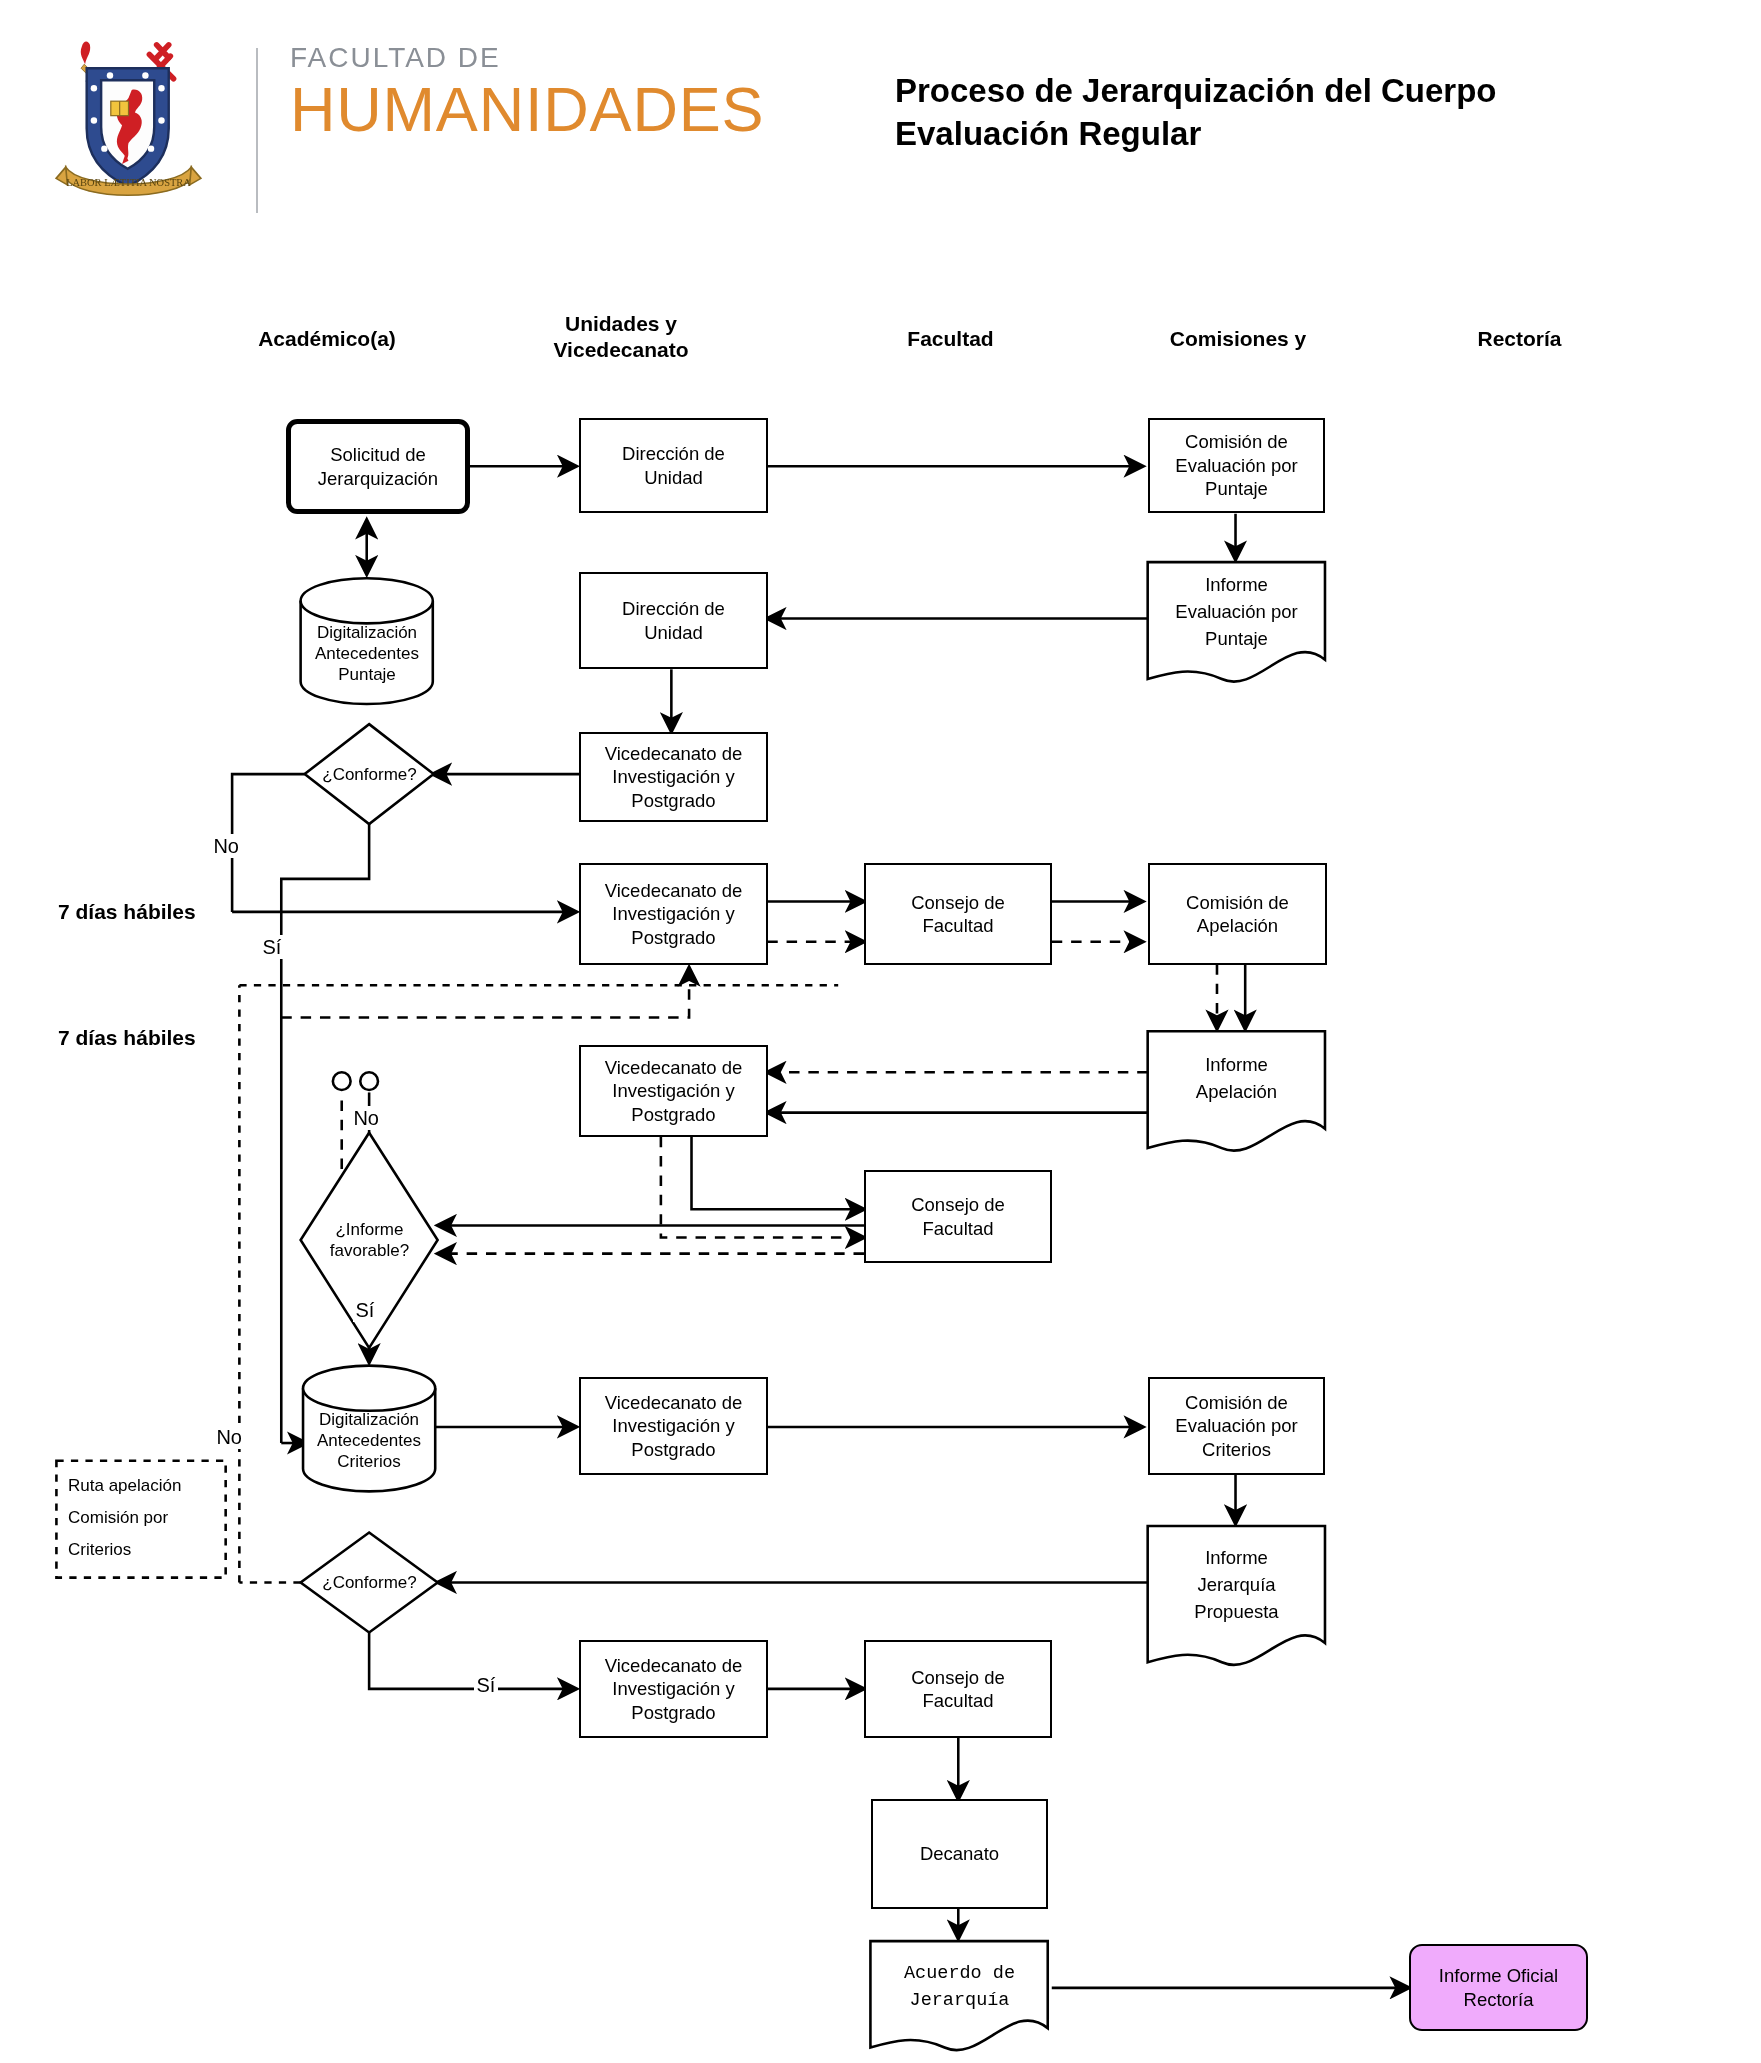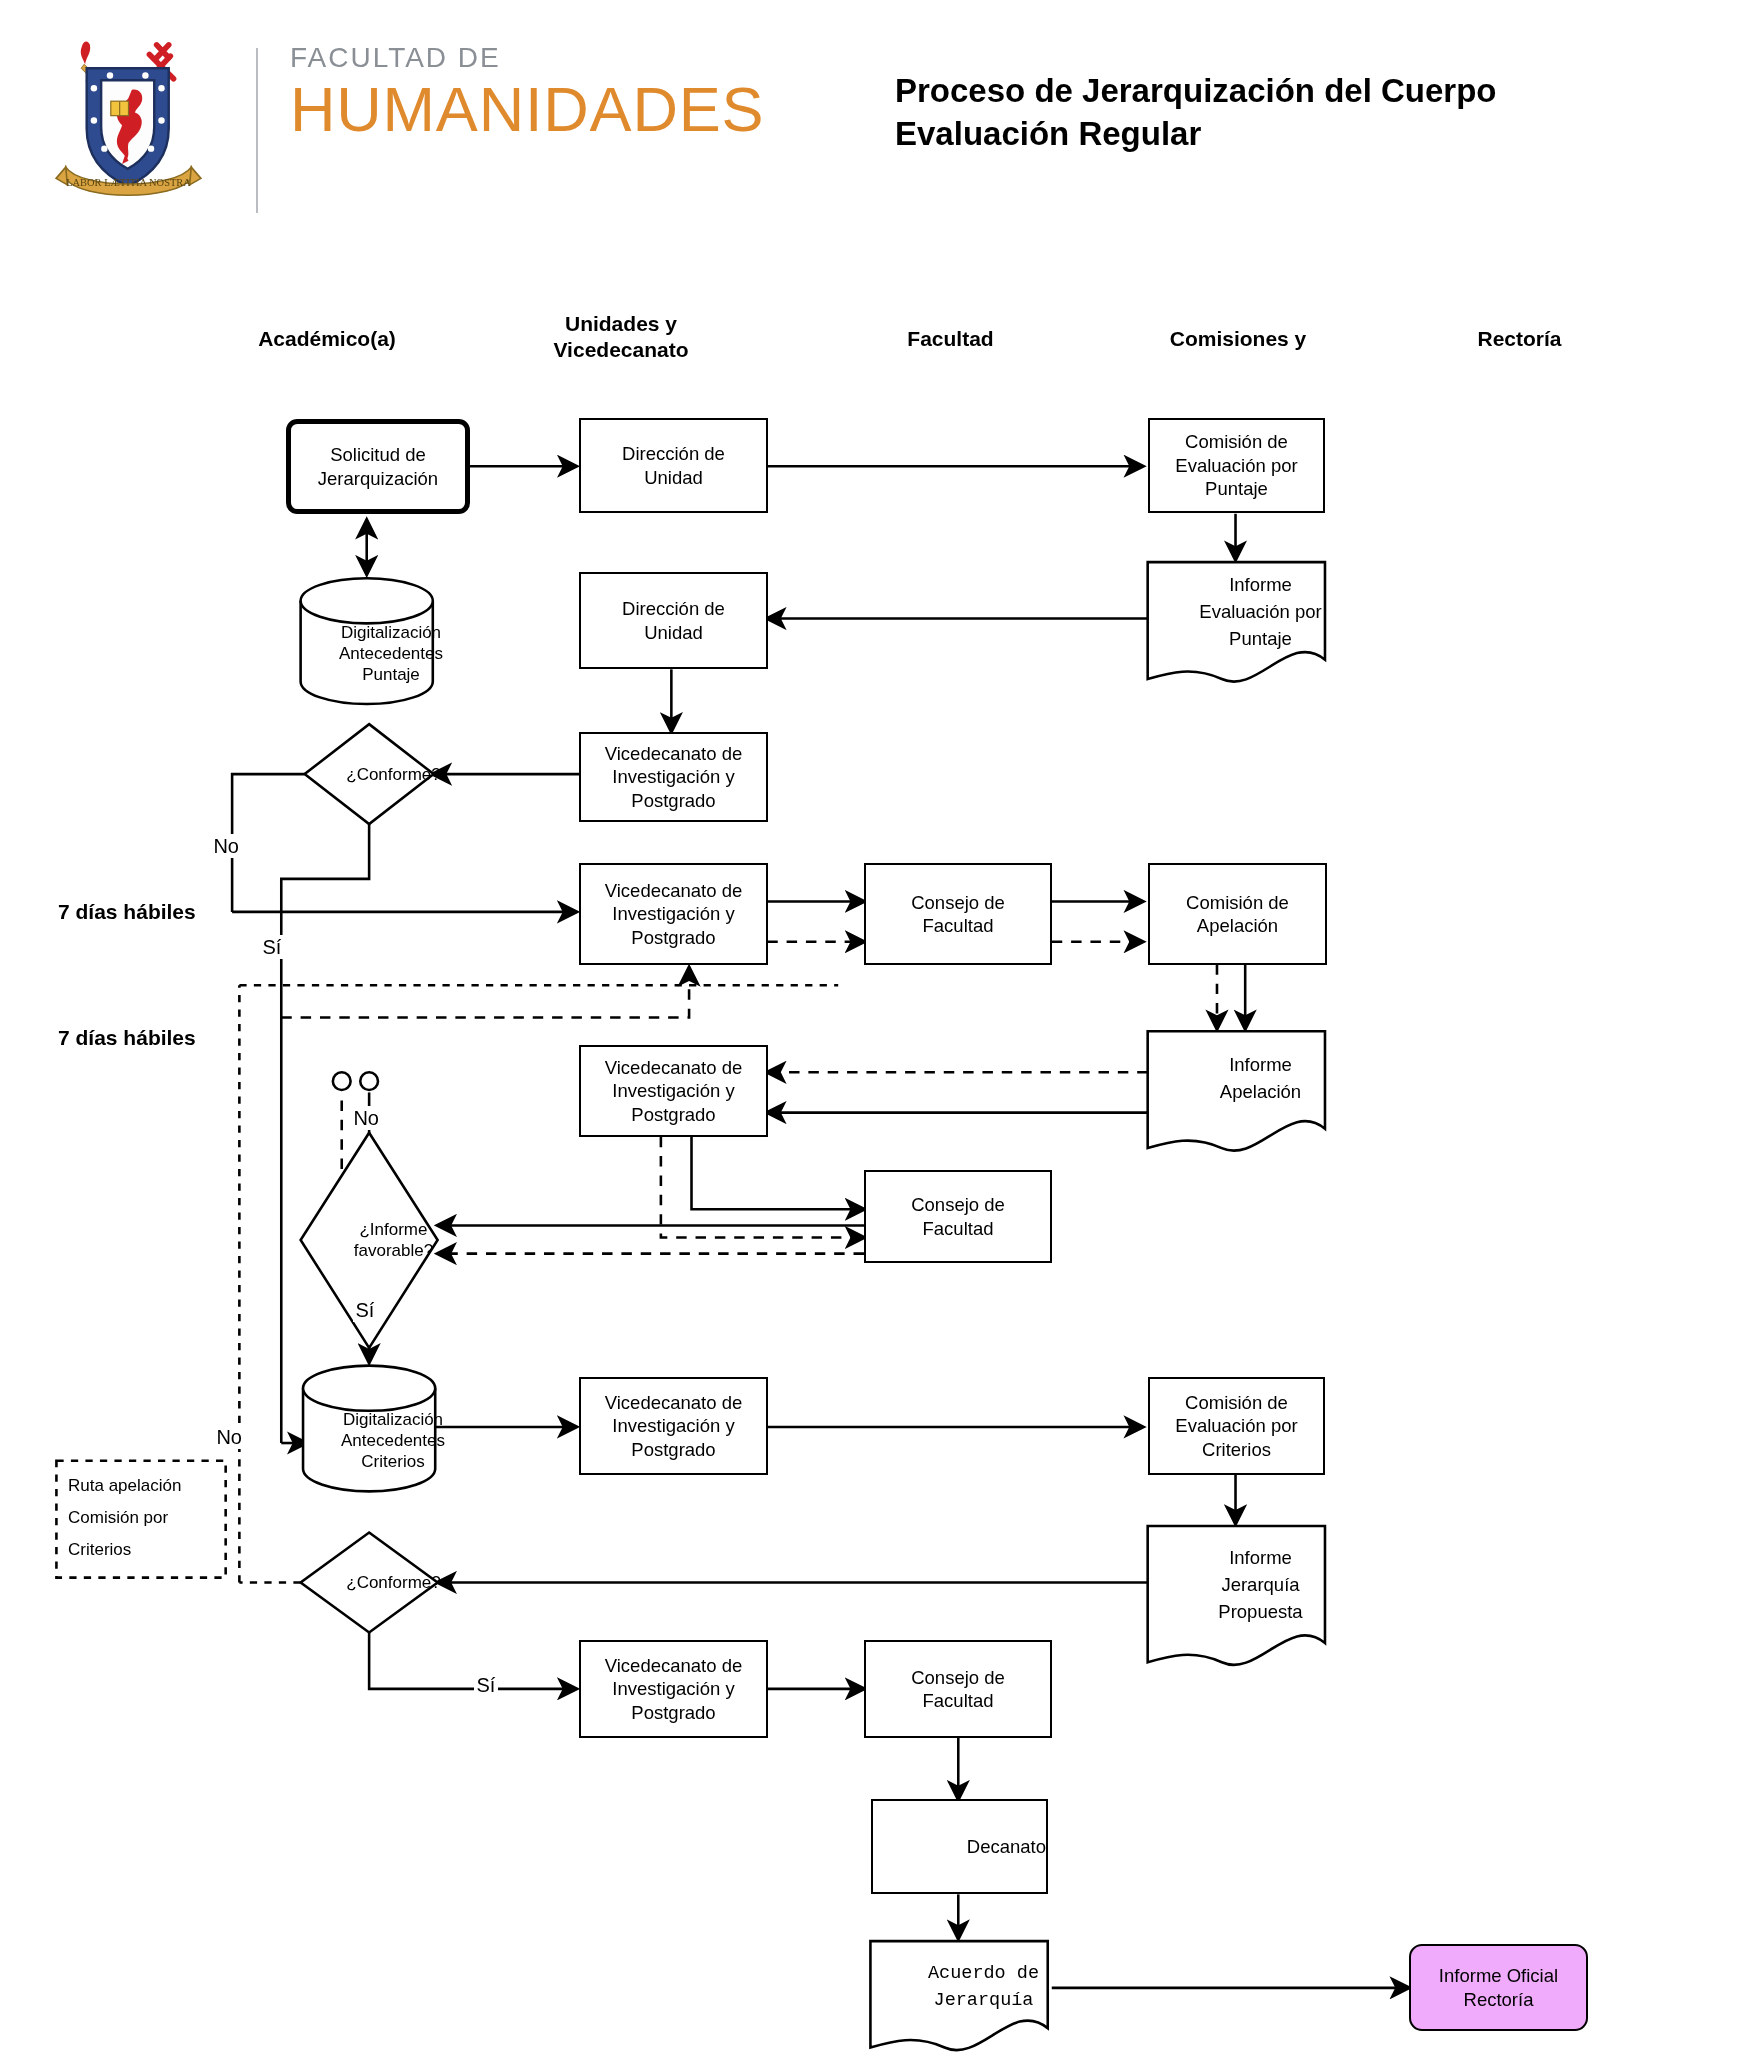--- a/index.html
+++ b/index.html
@@ -131,21 +131,20 @@
     position: absolute;
     display: flex;
     align-items: center;
     justify-content: center;
     text-align: center;
     font-size: 18.5px;
     line-height: 27px;
     color: #000;
     white-space: pre-line;
     pointer-events: none;
-    padding-left: 24px;
   }
   .shape-text.small {
     font-size: 17px;
     line-height: 21px;
   }
 
   .edge-label {
     position: absolute;
     font-size: 20px;
     line-height: 24px;
@@ -413,21 +412,21 @@
     <span class="node-label">Vicedecanato de
 Investigación y
 Postgrado</span>
   </div>
 
   <div class="node rect" style="left:864px; top:1640px; width:188px; height:98px;">
     <span class="node-label">Consejo de
 Facultad</span>
   </div>
 
-  <div class="node rect" style="left:871px; top:1799px; width:177px; height:95px;justify-content:flex-end;">
+  <div class="node rect" style="left:871px; top:1799px; width:177px; height:110px;">
     <span class="node-label">Decanato</span>
   </div>
 
   <div class="node rounded" style="left:1409px; top:1944px; width:179px; height:87px;">
     <span class="node-label">Informe Oficial
 Rectoría</span>
   </div>
 
   <div class="shape-text small" style="left:301px; top:609px; width:132px; height:89px;">
     <span>Digitalización

